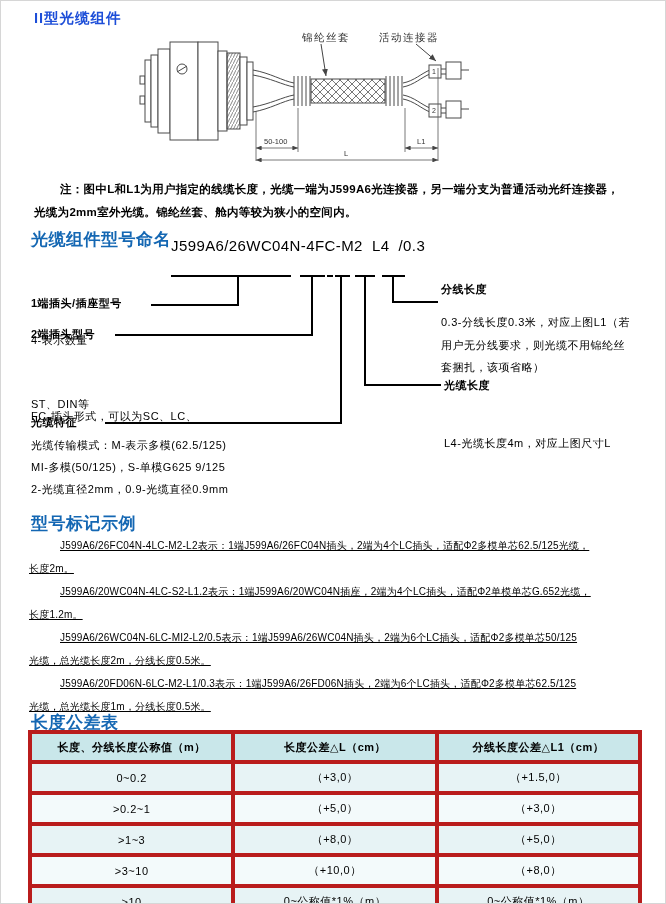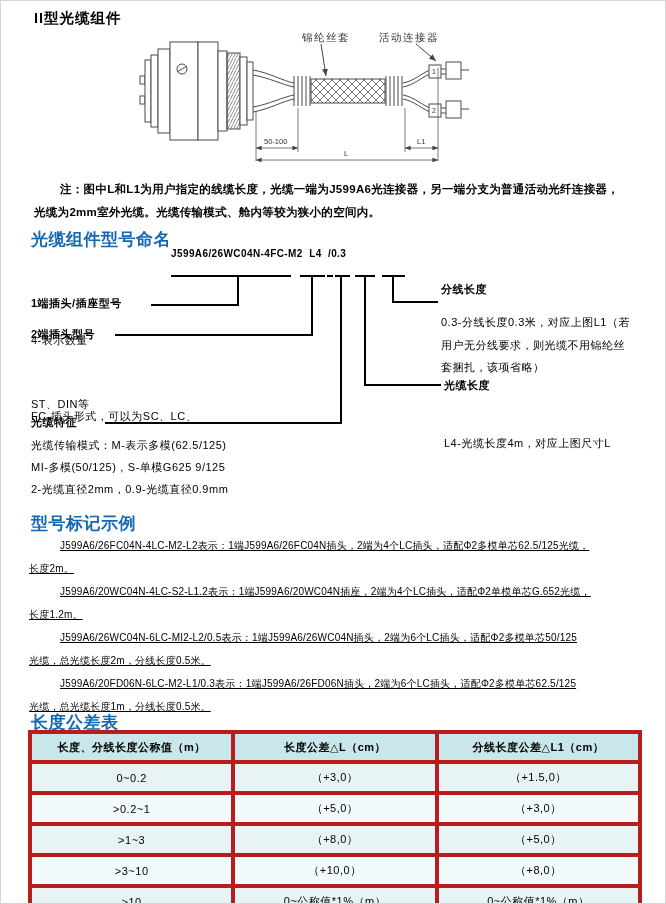--- a/index.html
+++ b/index.html
@@ -2,24 +2,24 @@
 <html><head>
 <meta charset="utf-8">
 <style>
   html,body { margin:0; padding:0; background:#fff; }
   #page {
     position:relative; width:666px; height:904px; background:#ffffff;
     border:1px solid #d6d6d6; box-sizing:border-box; overflow:hidden;
     font-family:"Liberation Sans","DejaVu Sans",sans-serif; color:#000;
   }
   .abs { position:absolute; }
-  .doc-title { left:33px; top:8px; font-size:14.5px; font-weight:bold; color:#000000; letter-spacing:1px; }
+  .doc-title { left:33px; top:8px; font-size:14.5px; font-weight:bold; color:#1d4ed8; letter-spacing:1px; }
   .sec-heading { font-size:17px; font-weight:bold; color:#1467b3; letter-spacing:0.5px; }
   .note-line { left:33px; width:618px; font-size:11.5px; font-weight:bold; line-height:23px; letter-spacing:0.3px; }
-  .model { left:170px; top:247px; font-size:10px; font-weight:bold; white-space:pre; letter-spacing:0.4px; }
+  .model { left:170px; top:236px; font-size:15px; font-weight:normal; white-space:pre; letter-spacing:0.4px; }
   .ln { position:absolute; background:#000; }
   .lbl { position:absolute; font-size:11px; letter-spacing:0.5px; white-space:nowrap; }
   .lbl.b { font-weight:bold; }
   .ex-wrap { left:28px; top:533px; width:628px; }
   .ex-line { font-size:10px; line-height:23px; height:23px; letter-spacing:0.2px; white-space:nowrap;text-decoration:underline; }
   .ex-line.ind { padding-left:31px; }
   table.tol { position:absolute; left:27px; top:729px; width:614px; border-collapse:collapse; table-layout:fixed; }
   table.tol th, table.tol td { border:4px solid #b91c1c; text-align:center; font-size:11px; letter-spacing:0.5px; }
   table.tol th { background:#c9e7ea; font-weight:bold; height:24px; }
   table.tol td { height:25px; }
@@ -119,21 +119,21 @@
       <line x1="128" y1="120" x2="170" y2="120" marker-start="url(#arrS)" marker-end="url(#arrE)"></line>
       <line x1="277" y1="120" x2="310" y2="120" marker-start="url(#arrS)" marker-end="url(#arrE)"></line>
       <line x1="128" y1="132" x2="310" y2="132" marker-start="url(#arrS)" marker-end="url(#arrE)"></line>
     </g>
     <text x="136" y="116" font-size="7.5">50-100</text>
     <text x="289" y="116" font-size="7.5">L1</text>
     <text x="216" y="128" font-size="7.5">L</text>
   </svg>
 
   <div class="abs note-line" style="top:177px; padding-left:26px;">注：图中L和L1为用户指定的线缆长度，光缆一端为J599A6光连接器，另一端分支为普通活动光纤连接器，</div>
-  <div class="abs note-line" style="top:200px;">光缆为2mm室外光缆。光缆传输模式、舱内等较为狭小的空间内。</div>
+  <div class="abs note-line" style="top:200px;">光缆为2mm室外光缆。锦纶丝套、舱内等较为狭小的空间内。</div>
 
   <div class="abs sec-heading" style="left:30px; top:227px;">光缆组件型号命名</div>
   <div class="abs model">J599A6/26WC04N-4FC-M2  L4  /0.3</div>
 
   <div class="ln" style="left:170px; top:274px; width:120px; height:2px;"></div>
   <div class="ln" style="left:299px; top:274px; width:25px; height:2px;"></div>
   <div class="ln" style="left:326px; top:274px; width:6px;  height:2px;"></div>
   <div class="ln" style="left:334px; top:274px; width:15px; height:2px;"></div>
   <div class="ln" style="left:354px; top:274px; width:20px; height:2px;"></div>
   <div class="ln" style="left:381px; top:274px; width:23px; height:2px;"></div>

